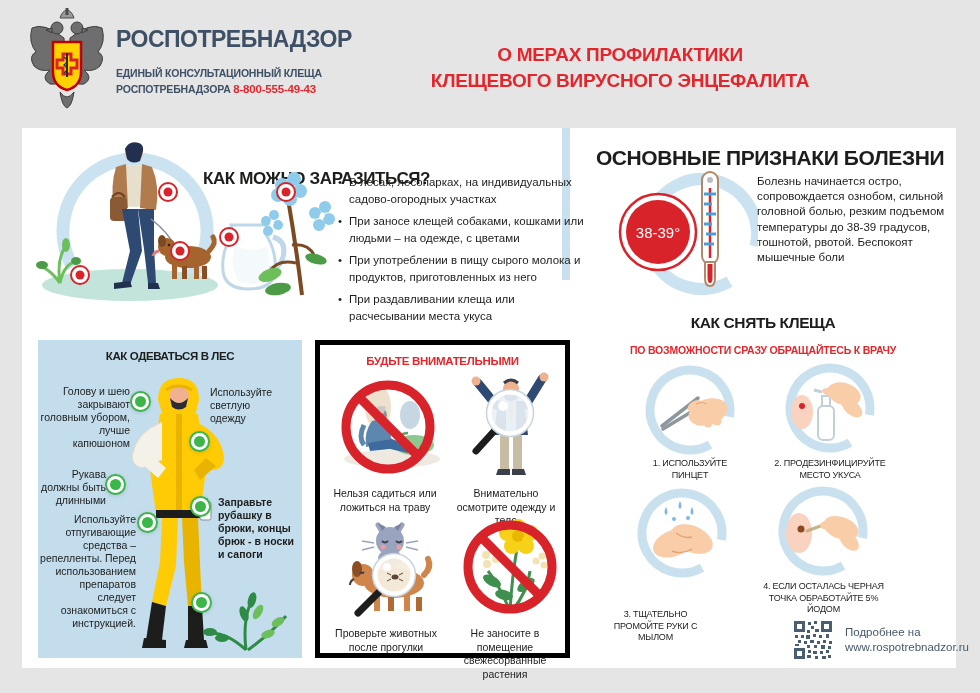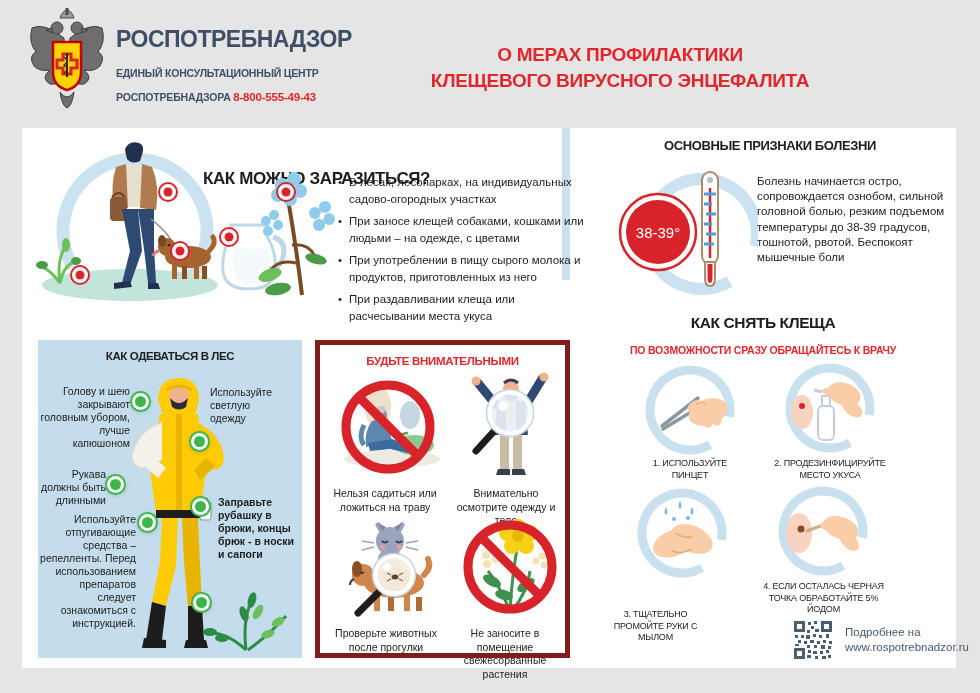--- a/index.html
+++ b/index.html
@@ -47,22 +47,22 @@
       <path d="M27 34 h28 v30 q0 14 -14 18 q-14 -4 -14 -18 z" fill="#FFD200" stroke="#C00000" stroke-width="2.5"></path>
       <g transform="translate(41,57)">
         <path d="M-10 -5 h6 v-6 h8 v6 h6 v8 h-6 v6 h-8 v-6 h-6 z" fill="none" stroke="#D8232A" stroke-width="3"></path>
         <path d="M0 -12 v24" stroke="#2B2B33" stroke-width="2"></path>
         <path d="M-3 -8 q6 4 0 8 q6 4 0 8" fill="none" stroke="#2B2B33" stroke-width="1.5"></path>
       </g>
     </svg>
   </div>
 
   <div class="abs navy" style="left:116px;top:26px;font-size:23px;font-weight:bold;letter-spacing:-0.5px;">РОСПОТРЕБНАДЗОР</div>
-  <div class="abs navy" style="left:116px;top:67px;font-size:10.5px;font-weight:bold;letter-spacing:-0.2px;">ЕДИНЫЙ КОНСУЛЬТАЦИОННЫЙ ЦЕНТР</div>
-  <div class="abs" style="left:116px;top:83px;font-size:10.5px;font-weight:bold;letter-spacing:-0.2px;margin-top:8px;">
+  <div class="abs navy" style="left:116px;top:67px;font-size:10.5px;font-weight:bold;letter-spacing:-0.2px;">ЕДИНЫЙ КОНСУЛЬТАЦИОННЫЙ КЛЕЩА</div>
+  <div class="abs" style="left:116px;top:83px;font-size:10.5px;font-weight:bold;letter-spacing:-0.2px;">
     <span class="navy">РОСПОТРЕБНАДЗОРА</span>
     <span class="red" style="font-size:11.5px;">8-800-555-49-43</span>
   </div>
 
   <div class="abs red center" style="left:350px;top:42px;width:540px;font-size:19px;font-weight:bold;line-height:26px;letter-spacing:-0.3px;">
     <div>О МЕРАХ ПРОФИЛАКТИКИ</div>
     <div>КЛЕЩЕВОГО ВИРУСНОГО ЭНЦЕФАЛИТА</div>
   </div>
 
   <div class="abs card" style="left:22px;top:128px;width:934px;height:540px;"></div>
@@ -178,21 +178,21 @@
         <span>При заносе клещей собаками, кошками или людьми – на одежде, с цветами</span>
       </div>
     <div class="bullet-row">
         <span>При употреблении в пищу сырого молока и продуктов, приготовленных из него</span>
       </div>
     <div class="bullet-row">
         <span>При раздавливании клеща или расчесывании места укуса</span>
       </div>
   </div>
 
-  <div class="abs sec-h center" style="left:570px;top:138px;width:400px;font-size:13px;">ОСНОВНЫЕ ПРИЗНАКИ БОЛЕЗНИ</div>
+  <div class="abs sec-h center" style="left:570px;top:146px;width:400px;font-size:21px;">ОСНОВНЫЕ ПРИЗНАКИ БОЛЕЗНИ</div>
 
   <div class="abs" style="left:618px;top:166px;width:140px;height:134px;">
     <svg width="140" height="134" viewBox="0 0 140 134">
       <circle cx="84" cy="68" r="55" fill="none" stroke="#CBE2F0" stroke-width="12" stroke-dasharray="300 46" transform="rotate(60 84 68)"></circle>
 
       <g>
         <rect x="84" y="6" width="16" height="92" rx="8" fill="#FFFFFF" stroke="#B08968" stroke-width="2"></rect>
         <circle cx="92" cy="14" r="3" fill="#B9BDC4"></circle>
         <line x1="92" y1="22" x2="92" y2="92" stroke="#D8232A" stroke-width="2.5"></line>
         <g stroke="#4A9FD8" stroke-width="3">
@@ -280,21 +280,21 @@
     <div class="green-dot" style="left:157px;top:161px;"></div>
     <div class="green-dot" style="left:158px;top:257px;"></div>
 
     <div class="abs tip" style="left:2px;top:45px;width:90px;text-align:right;">Голову и шею закрывают головным убором, лучше капюшоном</div>
     <div class="abs tip" style="left:2px;top:128px;width:66px;text-align:right;">Рукава должны быть длинными</div>
     <div class="abs tip" style="left:2px;top:173px;width:96px;text-align:right;">Используйте отпугивающие средства – репелленты. Перед использованием препаратов следует ознакомиться с инструкцией.</div>
     <div class="abs tip" style="left:172px;top:46px;width:72px;">Используйте светлую одежду</div>
     <div class="abs tip" style="left:180px;top:156px;width:82px;font-weight:bold;">Заправьте рубашку в брюки, концы брюк - в носки и сапоги</div>
   </div>
 
-  <div class="abs" style="left:315px;top:340px;width:255px;height:318px;background:#FFFFFF;border:5px solid #7f1d1d;box-sizing:border-box;">
+  <div class="abs" style="left:315px;top:340px;width:255px;height:318px;background:#FFFFFF;border:5px solid #000000;box-sizing:border-box;">
     <div class="abs red center" style="left:0;top:10px;width:245px;font-size:11.5px;font-weight:bold;letter-spacing:-0.3px;">БУДЬТЕ ВНИМАТЕЛЬНЫМИ</div>
 
     <div class="abs" style="left:14px;top:28px;width:118px;height:112px;">
       <svg width="118" height="112" viewBox="0 0 118 112">
         <ellipse cx="44" cy="34" rx="13" ry="22" fill="#EDE0CC"></ellipse>
         <ellipse cx="76" cy="42" rx="10" ry="14" fill="#C7D6E3"></ellipse>
         <ellipse cx="58" cy="86" rx="48" ry="9" fill="#EEEAE2"></ellipse>
         <ellipse cx="80" cy="72" rx="20" ry="10" fill="#8CC98F"></ellipse>
         <path d="M56 70 q-6 -10 2 -14 M64 72 q0 -12 10 -12" stroke="#5BA862" stroke-width="2.5" fill="none"></path>
 

